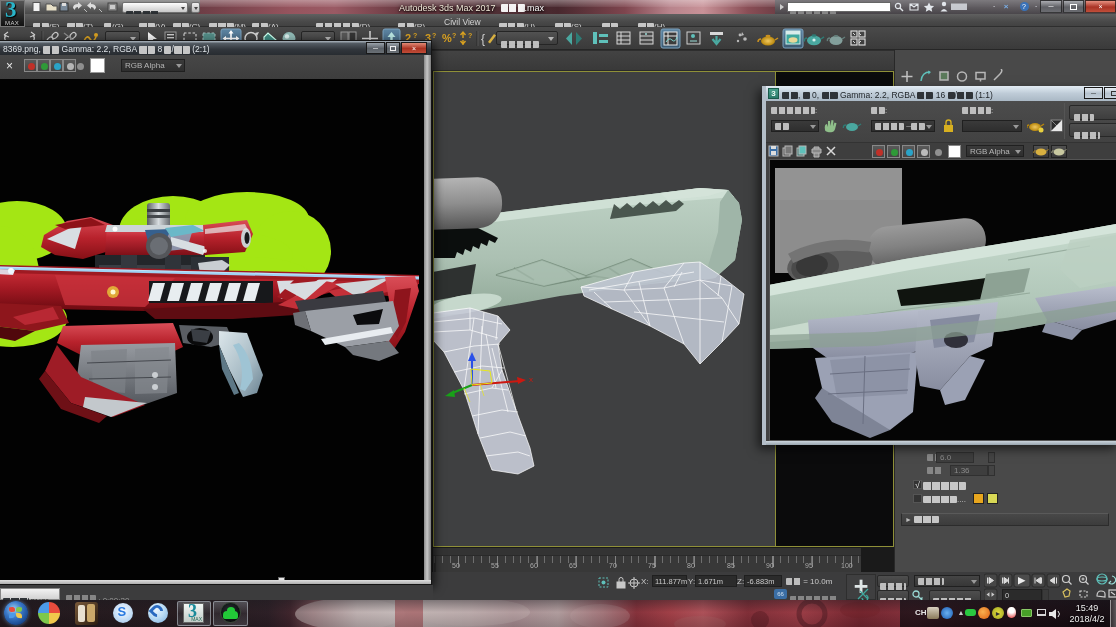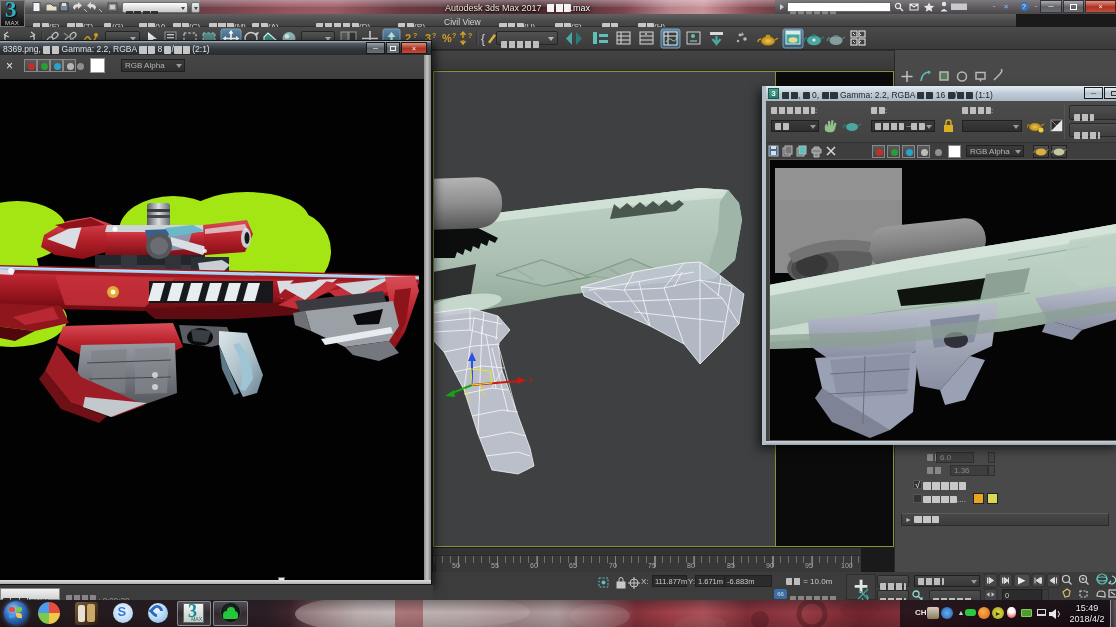--- a/index.html
+++ b/index.html
@@ -16,28 +16,28 @@
 #titlebar{left:0;top:0;width:1116px;height:14px;overflow:hidden;
  background:linear-gradient(90deg,#33272c 0,#422d35 8%,#6e3e46 18%,#96545e 26%,#9a5a64 30%,#6a3a42 36%,#503036 44%,#48282e 50%,#7e454e 56%,#b8848c 60%,#c89298 63%,#8a4e56 67%,#4a2a30 73%,#563840 80%,#6a4a52 90%,#524046 100%);}
 #titlebar .shine{position:absolute;left:0;top:0;width:100%;height:7px;background:linear-gradient(180deg,rgba(255,255,255,.35),rgba(255,255,255,.07));}
 #qat{position:absolute;left:24px;top:0;width:176px;height:14px;background:linear-gradient(180deg,#999,#5c5c5c 60%,#4a4a4a);border-radius:0 0 4px 0;}
 #maxlogo{position:absolute;left:0;top:0;width:25px;height:27px;background:linear-gradient(180deg,#555 0%,#222 70%,#111);border:1px solid #777;z-index:40;}
 #maxlogo .three{position:absolute;left:4px;top:-4px;color:#2ab4c8;font-size:23px;font-weight:bold;text-shadow:1px 1px 1px #000;font-family:"Liberation Serif",serif;}
 #maxlogo .max{position:absolute;left:4px;bottom:0;color:#ccc;font-size:6px;letter-spacing:.4px;}
 #wsbox{position:absolute;left:122px;top:1.5px;width:66px;height:11px;background:linear-gradient(180deg,#fdfdfd,#c8c8c8);border:1px solid #707070;border-radius:2px;padding:2px 0 0 3px;}
 #wsbox .arr,#ws2 .arr{position:absolute;right:2px;top:4px;width:0;height:0;border-left:2.5px solid transparent;border-right:2.5px solid transparent;border-top:3.5px solid #444;}
 #ws2{position:absolute;left:191px;top:1.5px;width:9px;height:11px;background:linear-gradient(180deg,#eee,#bbb);border:1px solid #707070;border-radius:2px;}
-#apptitle{position:absolute;left:399px;top:2.5px;font-size:9px;color:#efe7d6;text-shadow:0 1px 2px #000,0 0 4px rgba(0,0,0,.9);white-space:nowrap;margin-left:46px;}
+#apptitle{position:absolute;left:399px;top:2.5px;font-size:9px;color:#efe7d6;text-shadow:0 1px 2px #000,0 0 4px rgba(0,0,0,.9);white-space:nowrap;}
 #searchgrp{position:absolute;left:775px;top:0;width:341px;height:14px;background:linear-gradient(180deg,rgba(120,120,124,.88),rgba(70,70,74,.88));}
 #searchbox{position:absolute;left:12px;top:2px;width:104px;height:10px;background:#fff;border:1px solid #666;}
 .ibtn{position:absolute;top:2px;color:#dfe3e8;font-size:8px;line-height:10px;text-align:center;}
 #winbtns{position:absolute;left:1040px;top:0;width:76px;height:13px;}
 .wb{position:absolute;top:0;height:13px;background:linear-gradient(180deg,rgba(210,215,220,.55),rgba(95,100,105,.5) 55%,rgba(130,135,140,.55));border:1px solid rgba(25,25,25,.75);color:#fff;font-size:7px;text-align:center;line-height:12px;}
 
-#menubar{left:0;top:14px;width:1016px;height:13px;background:linear-gradient(180deg,#606060,#4a4a4a 60%,#424242);border-bottom:1px solid #2e2e2e;}
+#menubar{left:0;top:14px;width:1116px;height:13px;background:linear-gradient(180deg,#606060,#4a4a4a 60%,#424242);border-bottom:1px solid #2e2e2e;}
 #menubar .mi{position:absolute;top:2.5px;white-space:nowrap;}
 
 #toolbar{left:0;top:27px;width:1116px;height:23px;background:linear-gradient(180deg,#4a4a4a,#3a3a3a);border-bottom:1px solid #262626;}
 .tcombo{position:absolute;top:4px;background:linear-gradient(180deg,#525252,#3d3d3d);border:1px solid #252525;border-radius:2px;height:14px;padding:3px 0 0 4px;}
 .tcombo .arr{position:absolute;right:3px;top:5px;width:0;height:0;border-left:3px solid transparent;border-right:3px solid transparent;border-top:4px solid #b5b5b5;}
 
 #ribbon{left:0;top:50px;width:1116px;height:21px;background:linear-gradient(180deg,#434343,#393939);border-top:1px solid #2e2e2e;border-bottom:1px solid #2a2a2a;}
 
 #cmdpanel{left:894px;top:50px;width:222px;height:550px;background:#494949;border-left:1px solid #282828;font-size:0;}
 .spinrow{position:absolute;height:11px;}
@@ -451,21 +451,21 @@
   <g stroke="#c8c8c8" fill="none">
         <circle cx="37" cy="9" r="4"></circle>
         <path d="M37,3 v12 M31,9 h12"></path>
       </g>
  </svg>
  <div class="slbl" style="left:641px;">X:</div>
     <div class="sfield" style="left:652px;width:35px;">111.877m</div>
  <div class="slbl" style="left:688px;">Y:</div>
     <div class="sfield" style="left:695px;width:42px;">1.671m</div>
  <div class="slbl" style="left:737px;">Z:</div>
-    <div class="sfield" style="left:724px;width:48px;">-6.883m</div>
+    <div class="sfield" style="left:744px;width:38px;">-6.883m</div>
  <div class="slbl" style="left:786px;"><span class="zh zh8" style="width:15px;"></span> = 10.0m</div>
  <div class="abs" style="left:774px;top:17px;width:13px;height:10px;background:#3a6ea5;border-radius:2px;color:#cfe0f0;font-size:6px;text-align:center;line-height:10px;">66</div>
  <div class="abs" style="left:790px;top:18px;"><span class="zh zh8d" style="width:47px;"></span></div>
  <div class="abs" style="left:846px;top:2px;width:30px;height:26px;background:#3f3f40;border:1px solid #2e2e2e;"></div>
  <div class="abs" style="left:849px;top:3px;width:24px;height:24px;color:#dfe6e6;font-size:25px;line-height:23px;text-align:center;font-weight:bold;">+</div>
     <svg width="20" height="14" style="position:absolute;left:856px;top:15px;">
       <path d="M2,12 L12,2 M4,4 l8,8 M10,8 a3,3 0 1 1 -4,3" stroke="#3fa89e" stroke-width="1.2" fill="none"></path>
     </svg>
 
  <div class="sbtn" style="left:877px;top:3px;width:32px;height:12px;"><span class="zh zh8" style="width:26px;margin:2px 0 0 2px;"></span></div>

